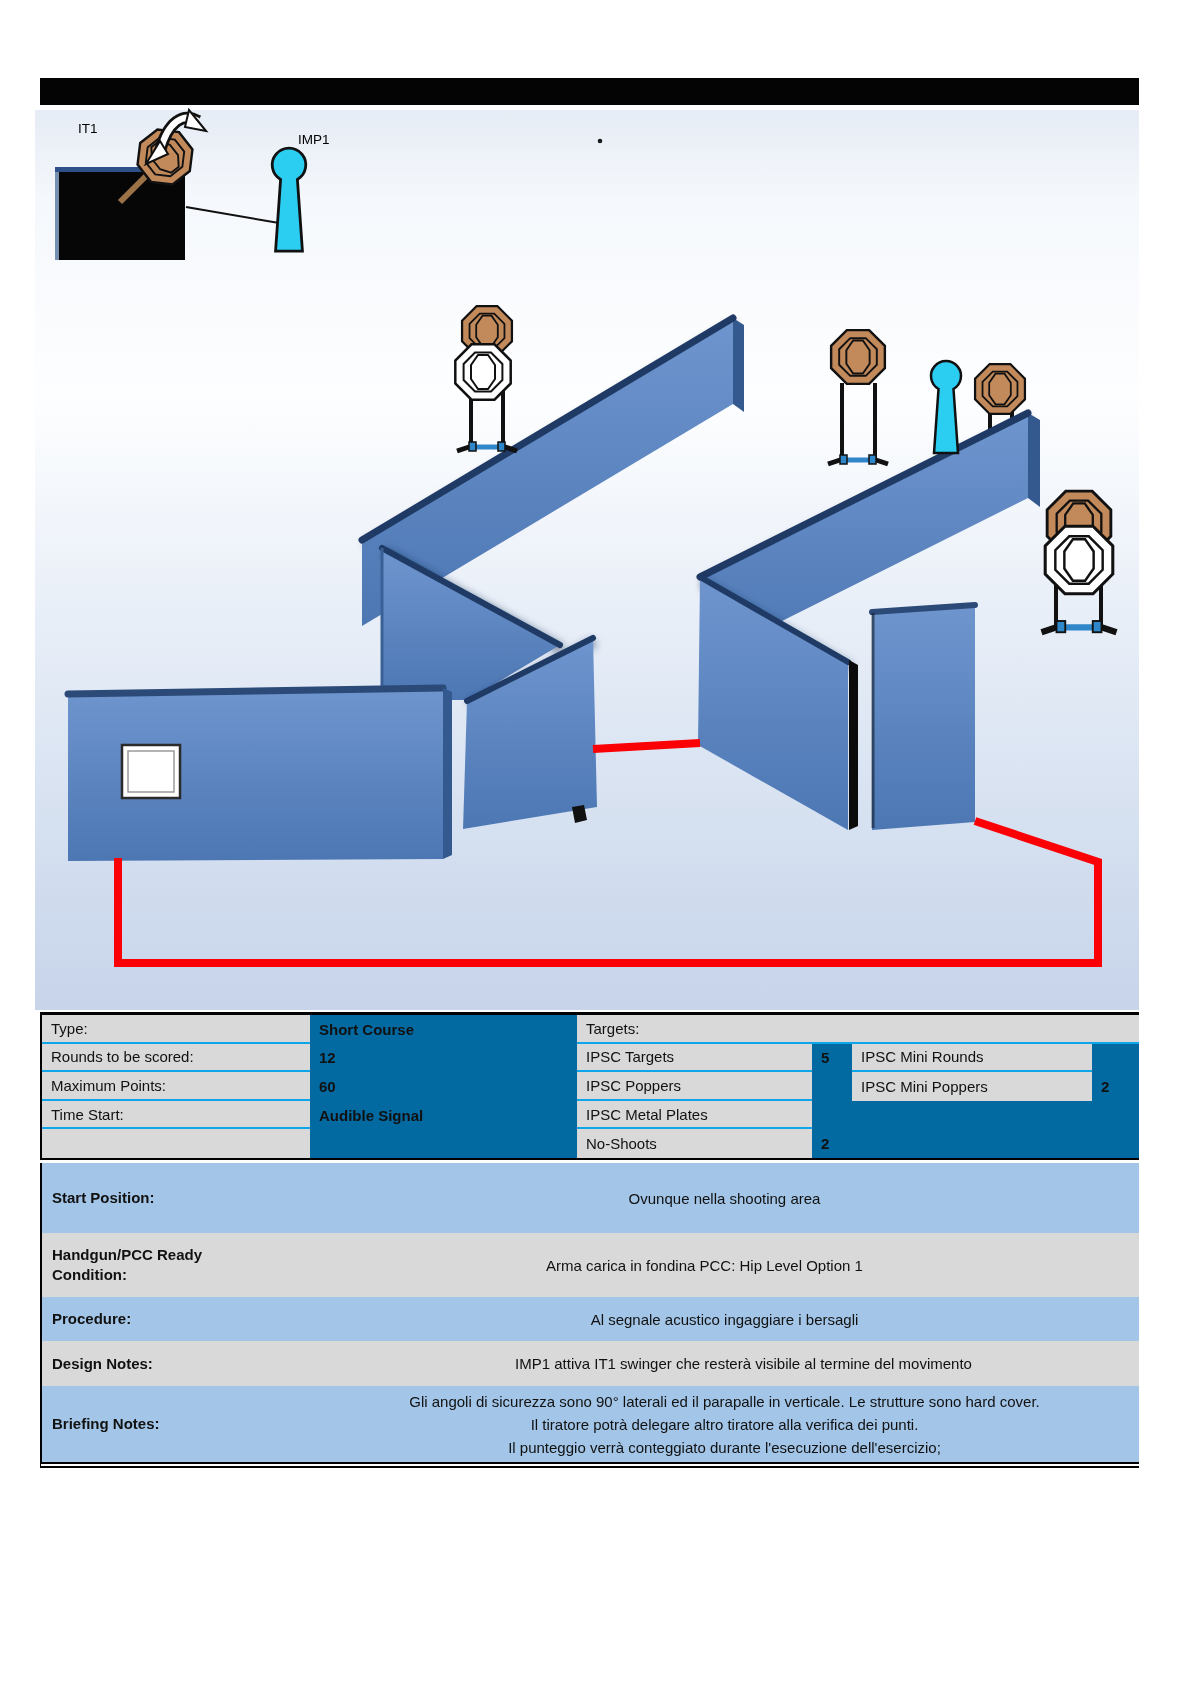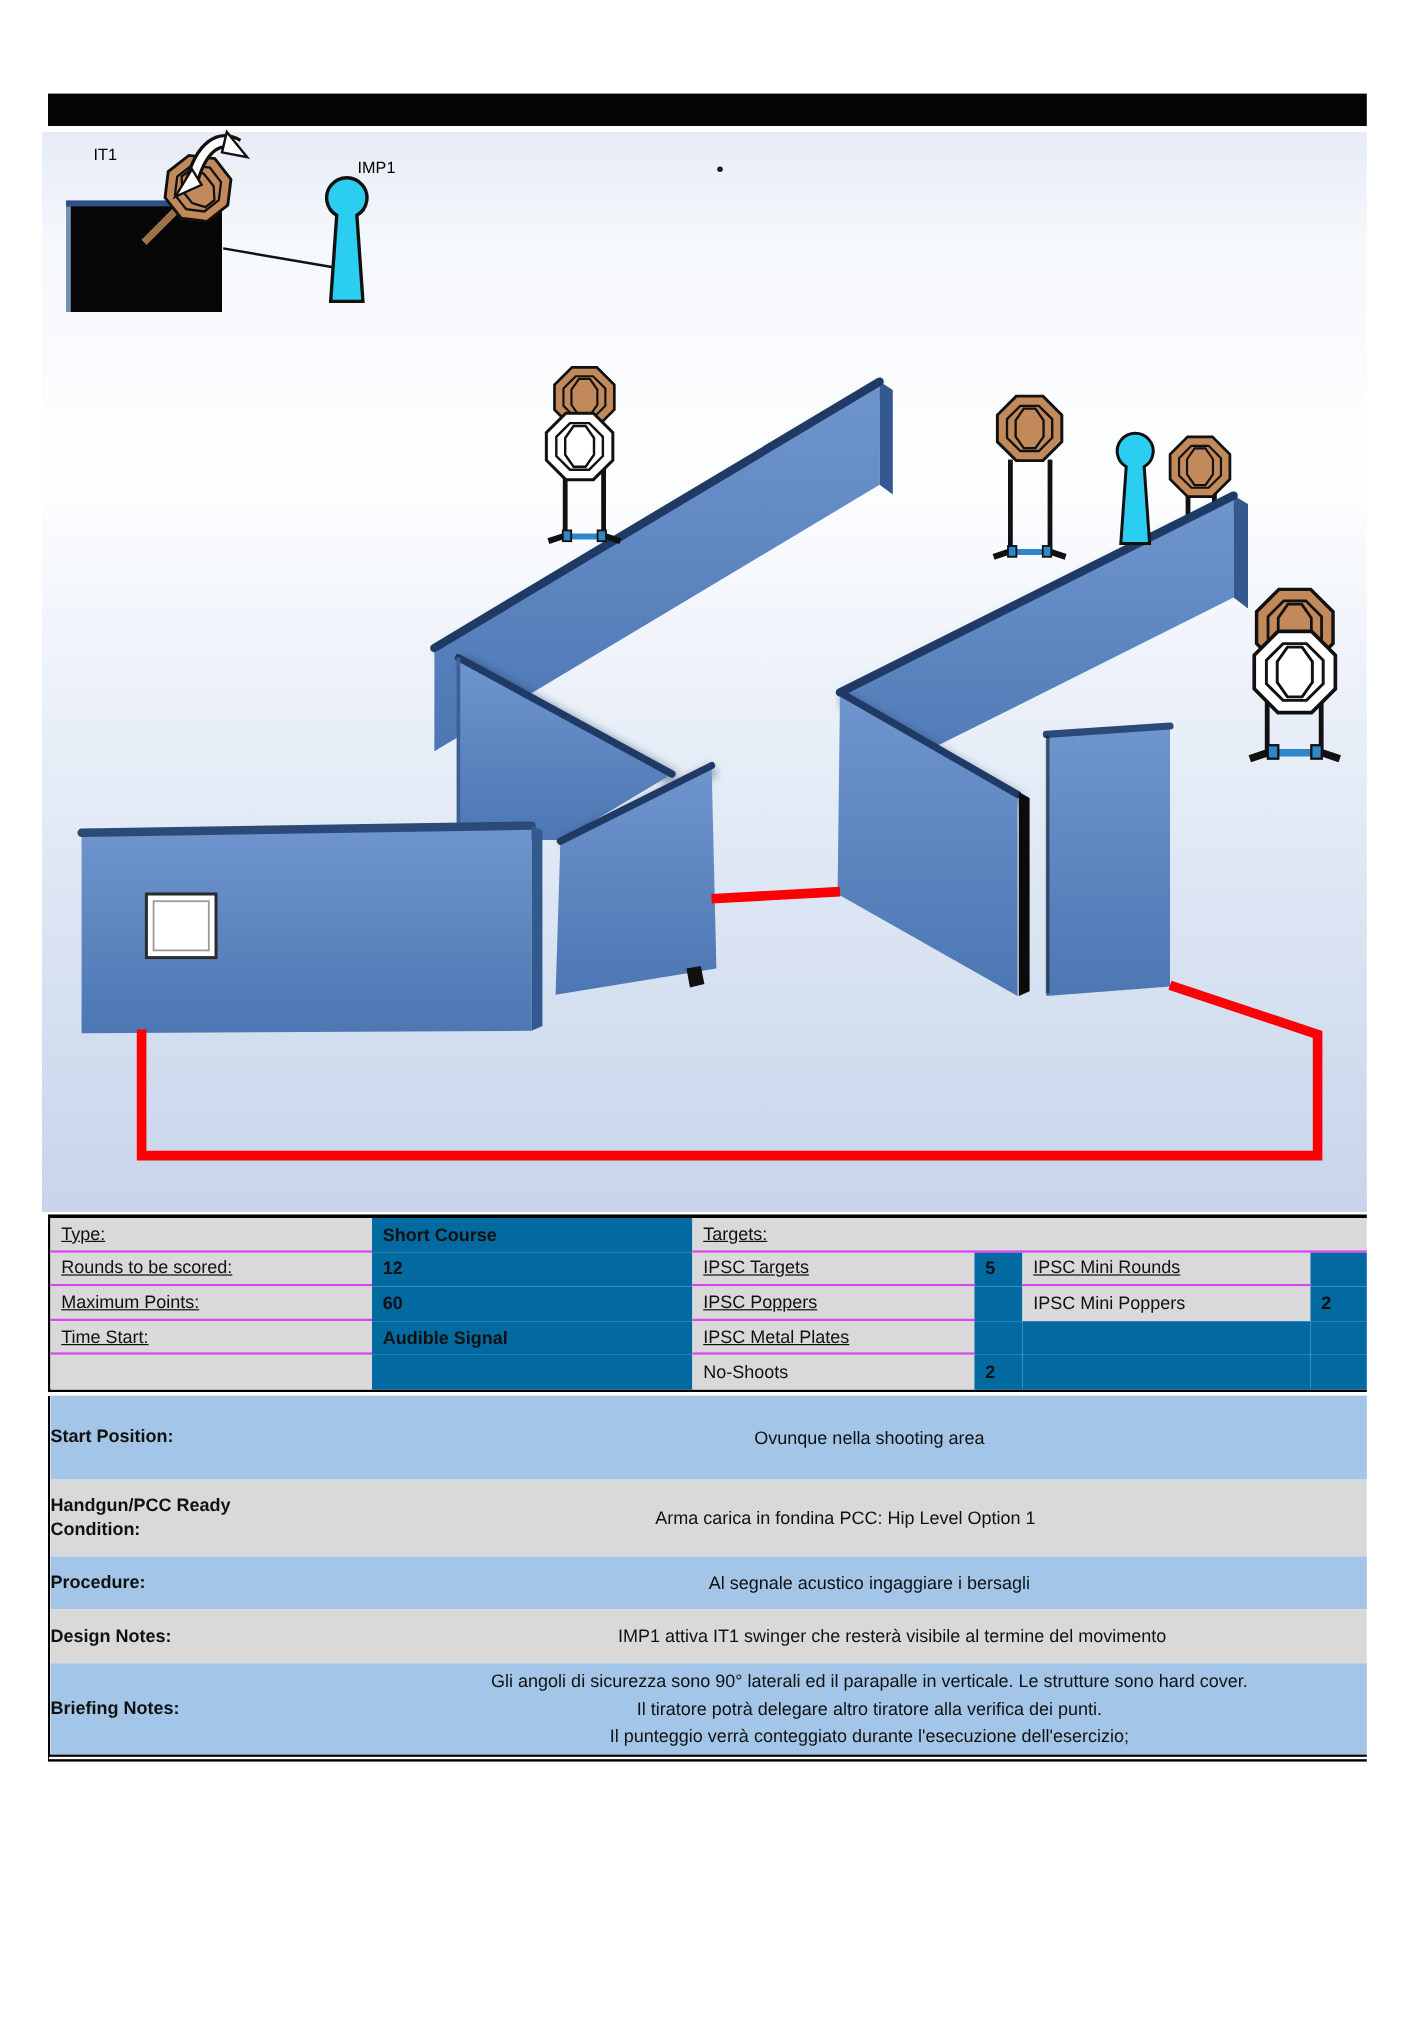--- a/index.html
+++ b/index.html
@@ -12,32 +12,32 @@
 
   
   .info-table{position:absolute;left:40px;top:1012px;width:1106px;height:148px;
     box-sizing:border-box;border:2px solid #000;border-top:3px solid #000;
     display:grid;grid-template-columns:268px 267px 235px 40px 240px 1fr;
     grid-template-rows:repeat(5,1fr);font-size:15px;}
   .cell{box-sizing:border-box;display:flex;align-items:center;padding:0 0 0 9px;
         white-space:nowrap;overflow:hidden;}
   .gray{background:#d9d9d9;}
   .blue{background:#0369a1;}
-  .bb{border-bottom:2px solid #d946ef;text-decoration:underline;}
+  .bb{border-bottom:2px solid #0ea5e9;}
   .bold{font-weight:bold;}
   .span-right{grid-column:3 / 7;}
 
   
   .sections{position:absolute;left:40px;top:1163px;width:1106px;box-sizing:border-box;
     border-left:2px solid #000;border-right:2px solid #000;border-bottom:6px double #000;
     font-size:15px;}
   .band{display:flex;align-items:center;}
   .band-blue{background:#a3c6e8;}
   .band-gray{background:#d9d9d9;gap:38px;}
-  .band-label{width:263px;box-sizing:border-box;font-weight:bold;line-height:20px;}
+  .band-label{width:263px;box-sizing:border-box;padding-left:10px;font-weight:bold;line-height:20px;}
   .narrow{max-width:185px;}
   .band-value{flex:1;text-align:center;line-height:23px;}
 </style>
 </head>
 <body>
 
 <div class="page">
 
   <div class="top-black-bar"></div>
 

